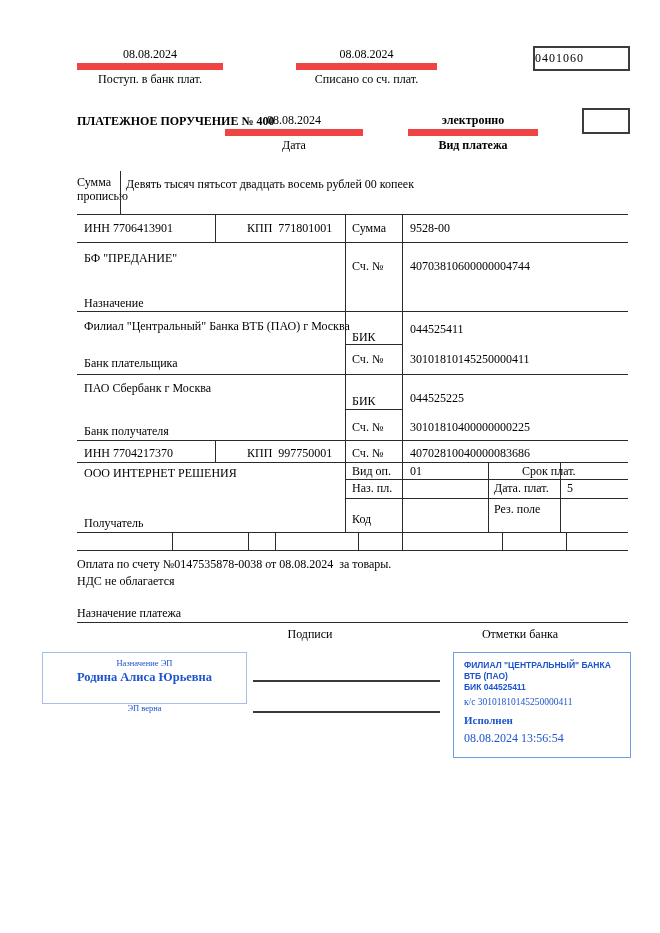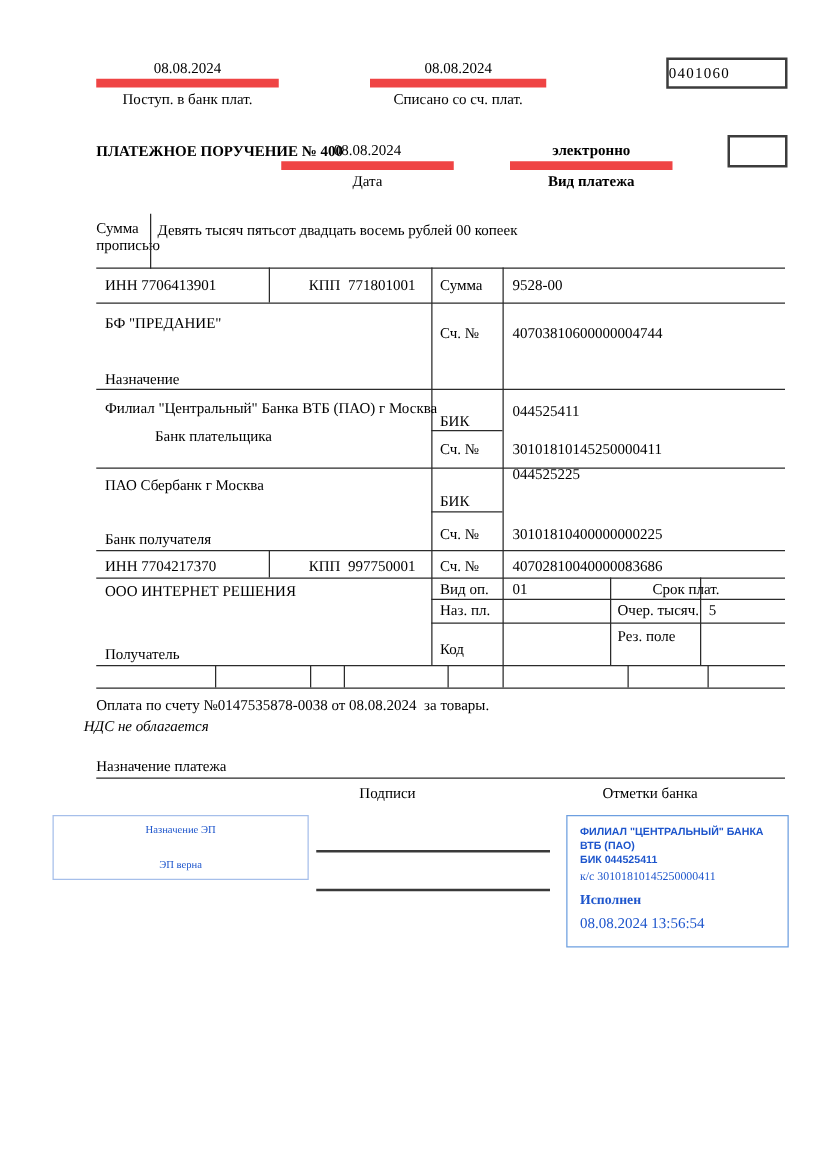--- a/index.html
+++ b/index.html
@@ -100,59 +100,60 @@
   <div class="abs pre" style="left:247px; top:221px;">КПП  771801001</div>
   <div class="abs" style="left:352px; top:221px;">Сумма</div>
   <div class="abs" style="left:410px; top:221px;">9528-00</div>
 
   <div class="abs" style="left:84px; top:251px;">БФ "ПРЕДАНИЕ"</div>
   <div class="abs" style="left:84px; top:296px;">Назначение</div>
   <div class="abs" style="left:352px; top:259px;">Сч. №</div>
   <div class="abs" style="left:410px; top:259px;">40703810600000004744</div>
 
   <div class="abs" style="left:84px; top:319px;">Филиал "Центральный" Банка ВТБ (ПАО) г Москва</div>
-  <div class="abs" style="left:84px; top:342px;margin-left:40px;">Банк плательщика</div>
+  <div class="abs" style="left:84px; top:356px;">Банк плательщика</div>
   <div class="abs" style="left:352px; top:330px;">БИК</div>
   <div class="abs" style="left:410px; top:322px;">044525411</div>
   <div class="abs" style="left:352px; top:352px;">Сч. №</div>
   <div class="abs" style="left:410px; top:352px;">30101810145250000411</div>
 
   <div class="abs" style="left:84px; top:381px;">ПАО Сбербанк г Москва</div>
   <div class="abs" style="left:84px; top:424px;">Банк получателя</div>
   <div class="abs" style="left:352px; top:394px;">БИК</div>
-  <div class="abs" style="left:410px; top:372px;">044525225</div>
+  <div class="abs" style="left:410px; top:391px;">044525225</div>
   <div class="abs" style="left:352px; top:420px;">Сч. №</div>
   <div class="abs" style="left:410px; top:420px;">30101810400000000225</div>
 
   <div class="abs" style="left:84px; top:446px;">ИНН 7704217370</div>
   <div class="abs pre" style="left:247px; top:446px;">КПП  997750001</div>
   <div class="abs" style="left:352px; top:446px;">Сч. №</div>
   <div class="abs" style="left:410px; top:446px;">40702810040000083686</div>
 
   <div class="abs" style="left:84px; top:466px;">ООО ИНТЕРНЕТ РЕШЕНИЯ</div>
   <div class="abs" style="left:84px; top:516px;">Получатель</div>
   <div class="abs" style="left:352px; top:464px;">Вид оп.</div>
   <div class="abs" style="left:410px; top:464px;">01</div>
   <div class="abs" style="left:494px; top:464px;margin-left:28px;">Срок плат.</div>
   <div class="abs" style="left:352px; top:481px;">Наз. пл.</div>
-  <div class="abs" style="left:494px; top:481px;">Очер. тысяч.</div>
+  <div class="abs" style="left:494px; top:481px;">Дата. плат.</div>
   <div class="abs" style="left:567px; top:481px;">5</div>
   <div class="abs" style="left:352px; top:512px;">Код</div>
   <div class="abs" style="left:494px; top:502px;">Рез. поле</div>
 
   <div class="abs pre" style="left:77px; top:557px;">Оплата по счету №0147535878-0038 от 08.08.2024  за товары.</div>
-  <div class="abs" style="left:67px; top:574px;font-style:italic;">НДС не облагается</div>
+  <div class="abs" style="left:77px; top:574px;">НДС не облагается</div>
   <div class="abs" style="left:77px; top:606px;">Назначение платежа</div>
   <div class="hline" style="left:77px; top:622px; width:551px;"></div>
 
   <div class="abs ctr" style="left:250px; top:627px; width:120px;">Подписи</div>
   <div class="abs ctr" style="left:450px; top:627px; width:140px;">Отметки банка</div>
 
   <div class="sig-stamp">
     <div class="s1">Назначение ЭП</div>
+    <div class="s2">Родина Алиса Юрьевна</div>
     <div class="s3">ЭП верна</div>
   </div>
 
   <div class="sigline" style="top:680px;"></div>
   <div class="sigline" style="top:711px;"></div>
 
   <div class="bank-stamp">
     <div class="bs-top">ФИЛИАЛ "ЦЕНТРАЛЬНЫЙ" БАНКА</div>
     <div class="bs-top">ВТБ (ПАО)</div>
     <div class="bs-top">БИК 044525411</div>

